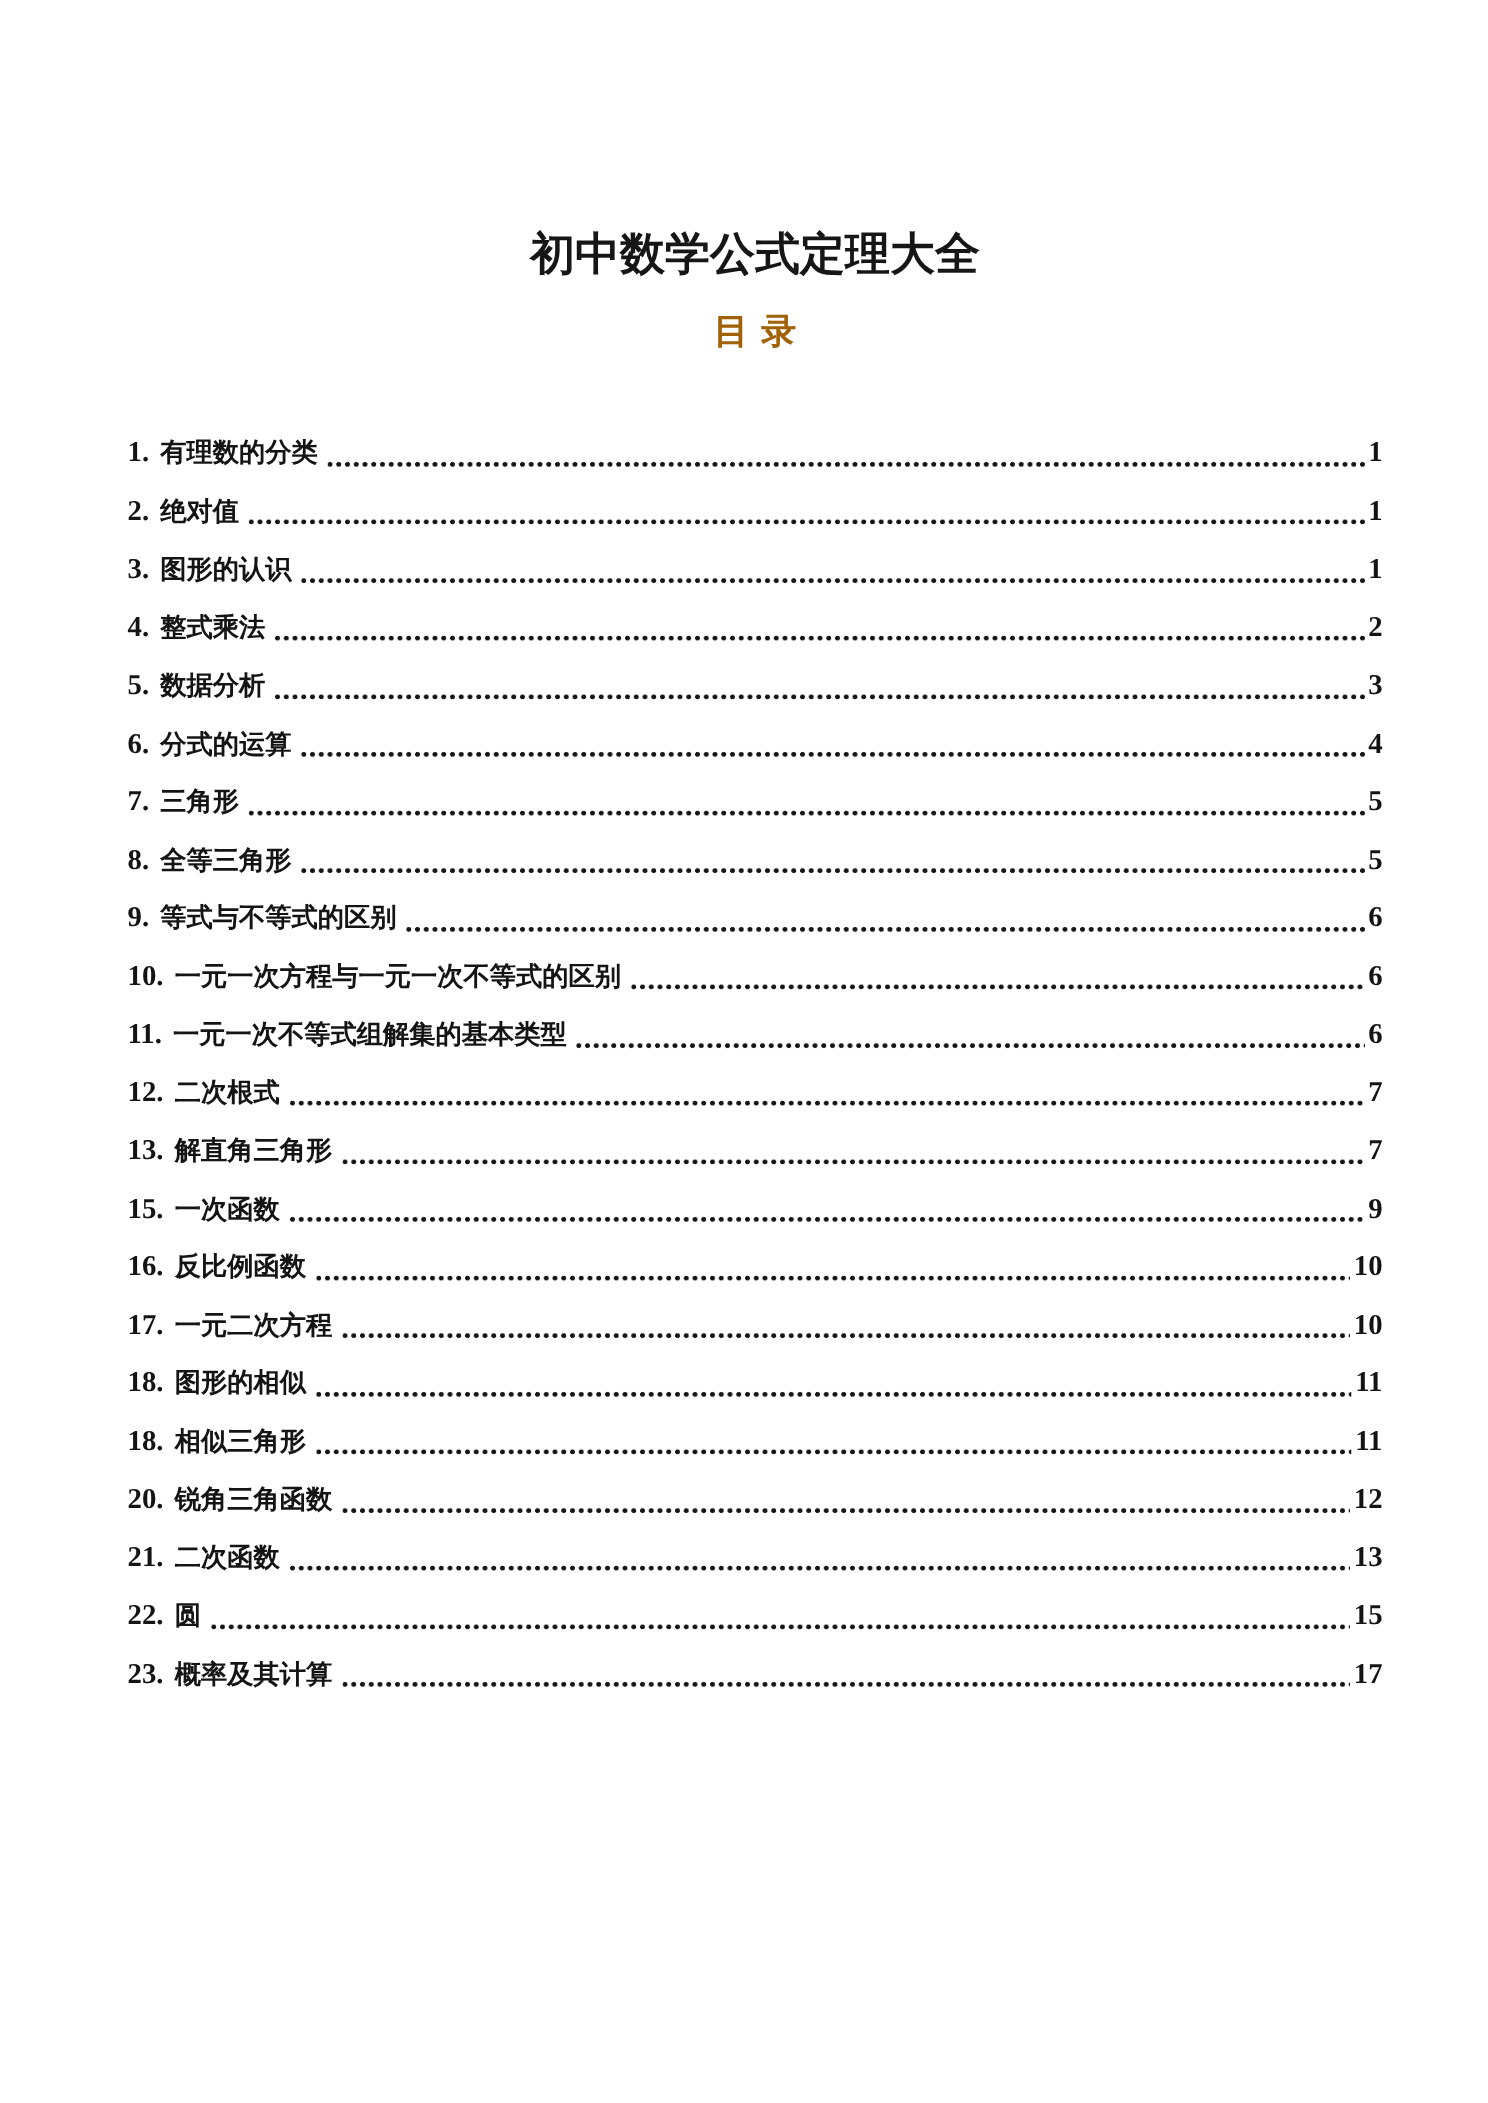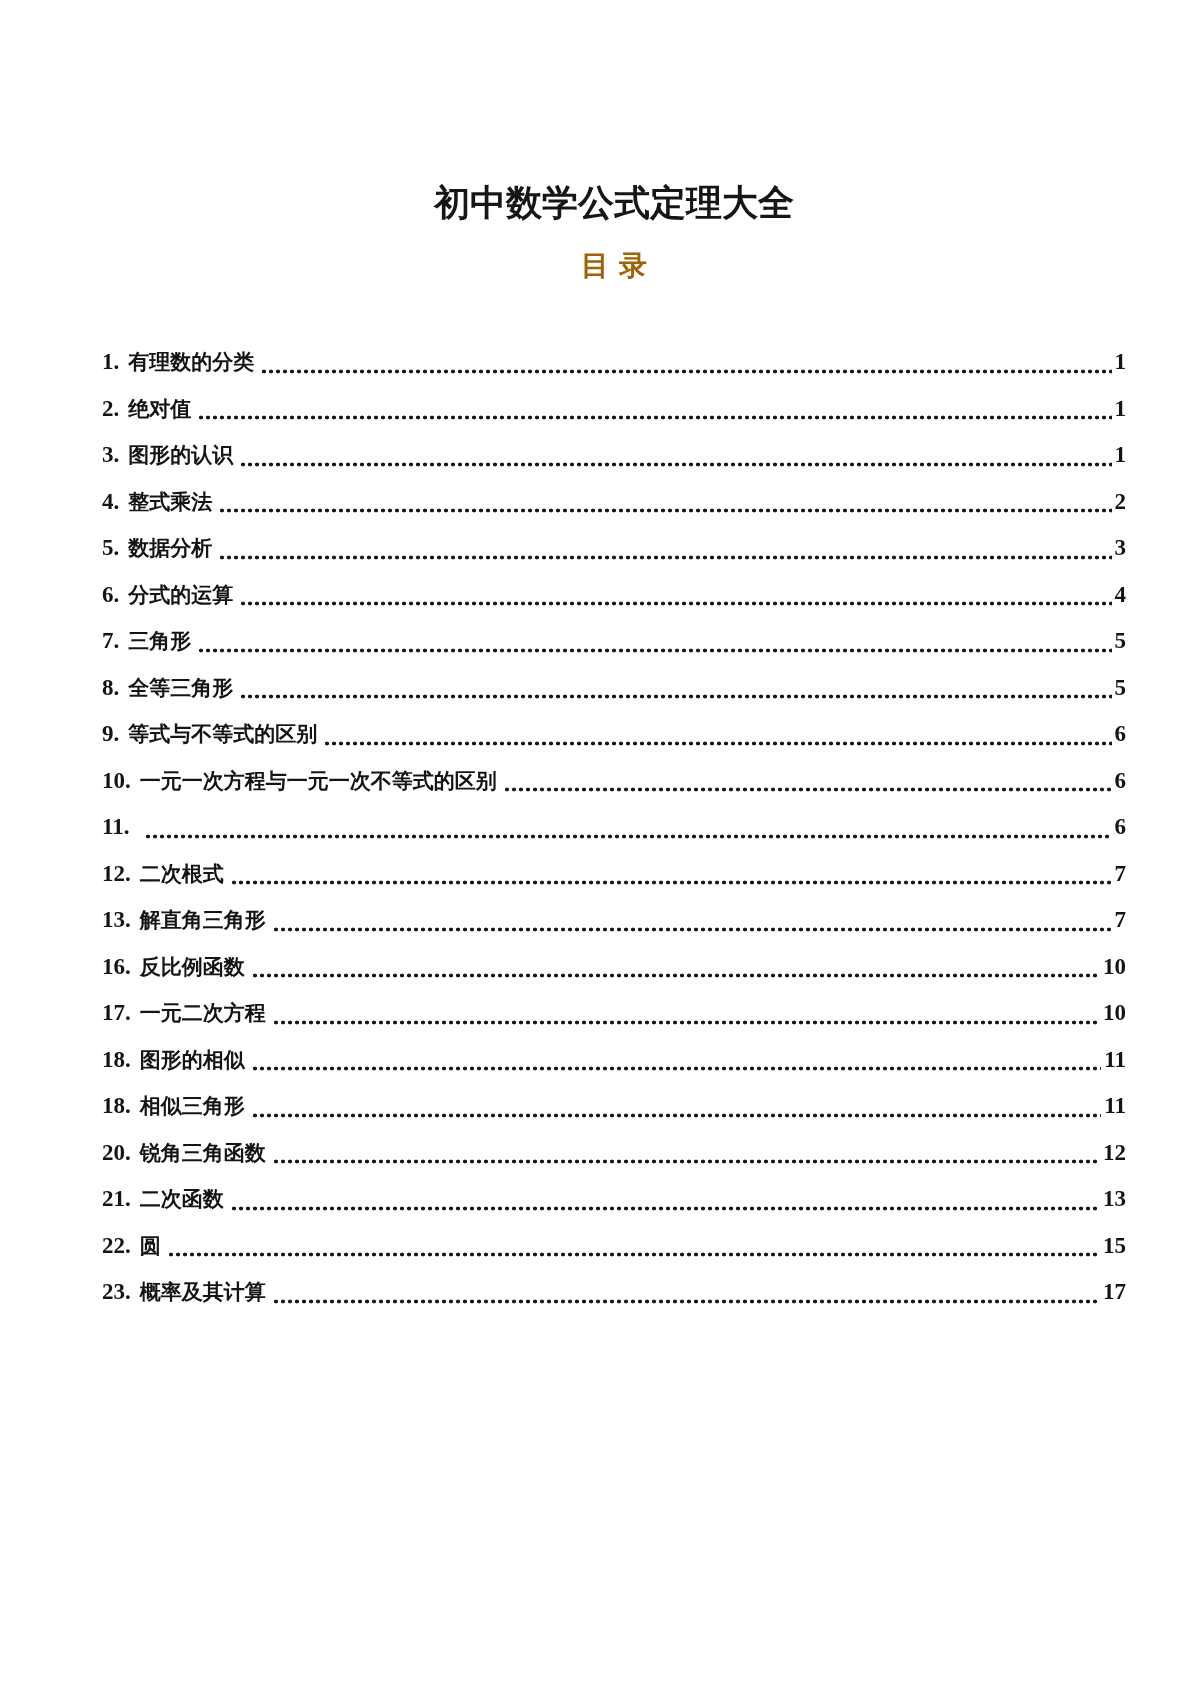--- a/index.html
+++ b/index.html
@@ -8,21 +8,21 @@
     background: #ffffff;
   }
   body {
     width: 1190px;
     height: 1682px;
     overflow: hidden;
     font-family: "Liberation Serif", "DejaVu Serif", serif;
     color: #1b1b1b;
   }
   .doc {
-    padding: 0 64px 0 102px; 
+    padding: 0 84px 0 102px; 
   }
   .doc-title {
     margin: 183px 0 0 0;
     text-align: center;
     font-size: 36px;
     line-height: 1.12;
     font-weight: 700;
     letter-spacing: 0px;
     color: #161616;
   }
@@ -143,39 +143,46 @@
 
   <div class="toc-row">
     <span class="toc-num">10.</span>
     <span class="toc-label">一元一次方程与一元一次不等式的区别</span>
     <span class="toc-leader"></span>
     <span class="toc-page">6</span>
   </div>
 
   <div class="toc-row">
     <span class="toc-num">11.</span>
+    <span class="toc-label">一元一次不等式组解集的基本类型</span>
     <span class="toc-leader"></span>
     <span class="toc-page">6</span>
   </div>
 
   <div class="toc-row">
     <span class="toc-num">12.</span>
     <span class="toc-label">二次根式</span>
     <span class="toc-leader"></span>
     <span class="toc-page">7</span>
   </div>
 
   <div class="toc-row">
     <span class="toc-num">13.</span>
     <span class="toc-label">解直角三角形</span>
     <span class="toc-leader"></span>
     <span class="toc-page">7</span>
   </div>
 
 
+  <div class="toc-row">
+    <span class="toc-num">15.</span>
+    <span class="toc-label">一次函数</span>
+    <span class="toc-leader"></span>
+    <span class="toc-page">9</span>
+  </div>
 
   <div class="toc-row">
     <span class="toc-num">16.</span>
     <span class="toc-label">反比例函数</span>
     <span class="toc-leader"></span>
     <span class="toc-page">10</span>
   </div>
 
   <div class="toc-row">
     <span class="toc-num">17.</span>

